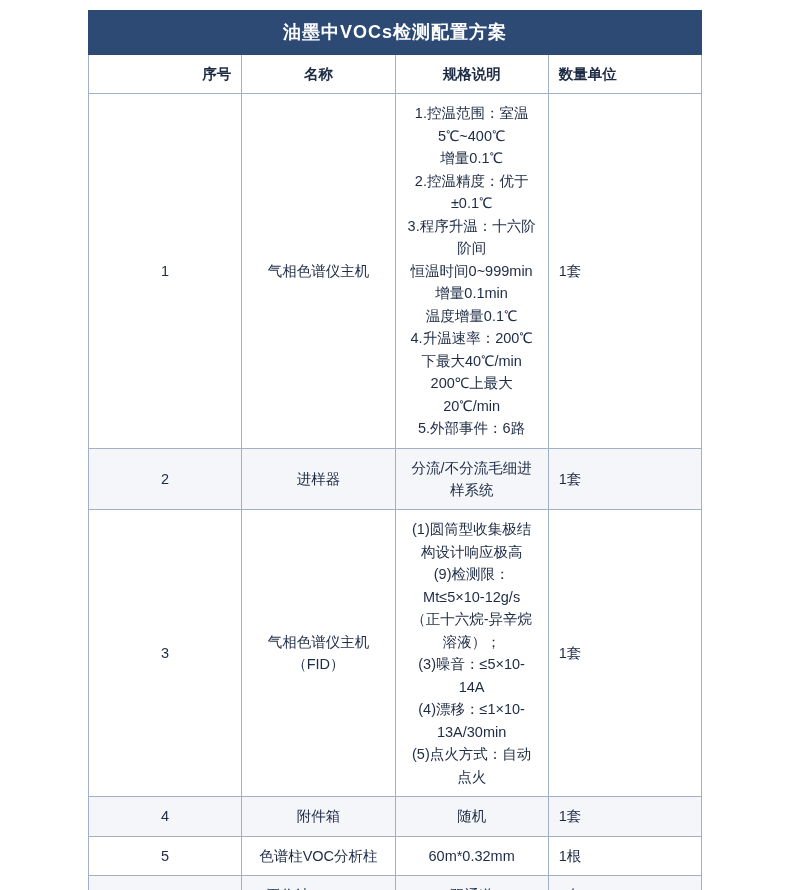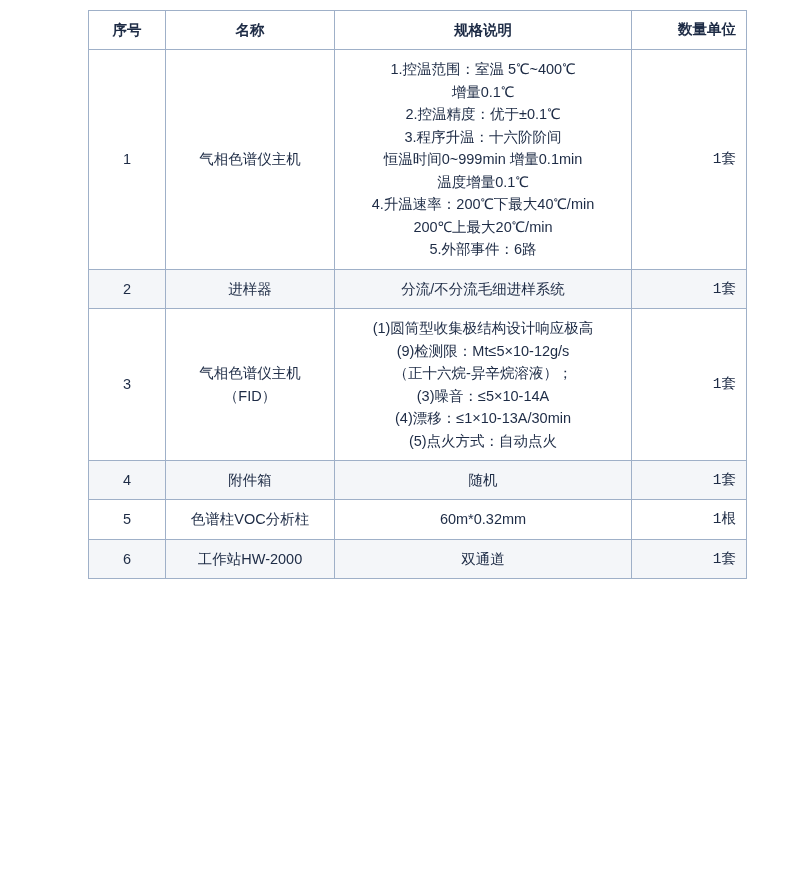--- a/index.html
+++ b/index.html
@@ -39,21 +39,21 @@
   .head-row td {
     background: #ffffff;
     font-size: 14.5px;
     font-weight: bold;
     color: #1d2b45;
     padding: 7px 10px;
     border: 1px solid #9fb0c8;
     text-align: left;
   }
   .head-row td.c-no {
-    text-align: center;
+    text-align: right;
   }
   .spec-table td {
     border: 1px solid #9fb0c8;
     font-size: 14.5px;
     line-height: 1.55;
     color: #1d2b45;
     vertical-align: middle;
     padding: 8px 10px;
   }
   td.c-no {
@@ -64,36 +64,38 @@
     width: 148px;
     text-align: center;
   }
   td.c-spec {
     width: 276px;
     text-align: center;
     white-space: pre-line;
   }
   td.c-qty {
     width: 94px;
-    text-align: right;
-    font-family: Liberation Mono, monospace;
+    text-align: left;
   }
   tbody tr:nth-child(odd of .data-row) {
     background: #ffffff;
   }
   .data-row.alt {
     background: #f4f6f9;
   }
 </style>
 </head>
 <body>
 
 <div class="page">
   <table class="spec-table">
     <thead>
+      <tr class="title-row">
+        <th colspan="4">油墨中VOCs检测配置方案</th>
+      </tr>
       <tr class="head-row">
         <td class="c-no">序号</td>
         <td class="c-name">名称</td>
         <td class="c-spec">规格说明</td>
         <td class="c-qty">数量单位</td>
       </tr>
     </thead>
     <tbody>
       <tr class="data-row">
         <td class="c-no">1</td>

